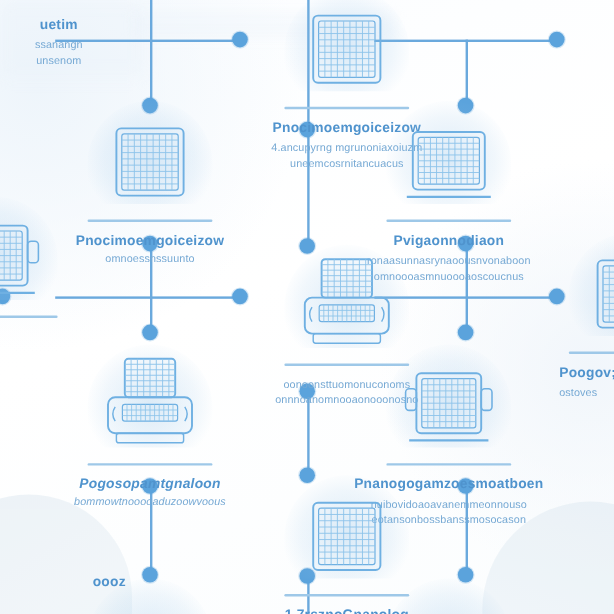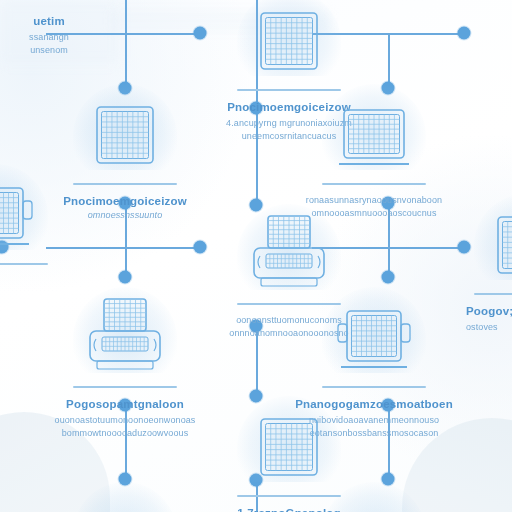--- a/index.html
+++ b/index.html
@@ -173,21 +173,21 @@
               <line x1="15.5" y1="34.388888888888886" x2="62.5" y2="34.388888888888886"></line>
               <line x1="15.5" y1="39.611111111111114" x2="62.5" y2="39.611111111111114"></line>
               <line x1="15.5" y1="44.83333333333333" x2="62.5" y2="44.83333333333333"></line>
               <line x1="15.5" y1="50.05555555555556" x2="62.5" y2="50.05555555555556"></line>
               <line x1="15.5" y1="55.27777777777778" x2="62.5" y2="55.27777777777778"></line>
             </g>
     </svg>
         </div>
         <div class="rule"></div>
         <div class="ttl">Pnocimoemgoiceizow</div>
-        <div class="sub" style="margin-top: 0px; font-style: italic;">omnoessnssuunto</div>
+        <div class="sub" style="margin-top: 0px;">omnoessnssuunto</div>
       </div>
       <div class="item" style="left: 285px; top: 80px;">
         <div class="glyph">
           <div class="halo"></div>
           <svg width="86" height="74" viewBox="0 0 86 74" fill="none" stroke="#6fb0e2" stroke-width="1.6">
       <rect x="13" y="8" width="60" height="48" rx="4"></rect>
       <rect x="17.5" y="12.5" width="51" height="39" rx="2" stroke-width="1"></rect>
       <g stroke-width=".75" stroke="#8cc3ea">
               <line x1="22.6" y1="12.5" x2="22.6" y2="51.5"></line>
               <line x1="27.7" y1="12.5" x2="27.7" y2="51.5"></line>
@@ -203,20 +203,21 @@
               <line x1="17.5" y1="27.125" x2="68.5" y2="27.125"></line>
               <line x1="17.5" y1="32" x2="68.5" y2="32"></line>
               <line x1="17.5" y1="36.875" x2="68.5" y2="36.875"></line>
               <line x1="17.5" y1="41.75" x2="68.5" y2="41.75"></line>
               <line x1="17.5" y1="46.625" x2="68.5" y2="46.625"></line>
             </g>
       <line x1="8" y1="62" x2="78" y2="62" stroke-width="1.8"></line>
     </svg>
         </div>
         <div class="rule"></div>
+        <div class="ttl">Pvigaonnodiaon</div>
         <div class="sub">ronaasunnasrynaoousnvonaboon</div>
         <div class="sub" style="margin-top: 0px;">omnoooasmnuoooaoscoucnus</div>
       </div>
       <div class="item" style="left: 200px; top: 200px;">
         <div class="glyph">
           <div class="halo"></div>
           <svg width="90" height="84" viewBox="0 0 90 84" fill="none" stroke="#6fb0e2" stroke-width="1.6">
       <rect x="24" y="4" width="42" height="32" rx="3"></rect>
       <g stroke-width=".75" stroke="#8cc3ea">
               <line x1="29.25" y1="4" x2="29.25" y2="36"></line>
@@ -252,21 +253,21 @@
             </g>
       <path d="M16 44 q-4 6 0 12" stroke-width="1.2"></path>
       <path d="M74 44 q4 6 0 12" stroke-width="1.2"></path>
       <rect x="17" y="66" width="56" height="8" rx="2" stroke-width="1.2"></rect>
     </svg>
         </div>
         <div class="rule"></div>
         <div class="sub">oonoonsttuomonuconoms</div>
         <div class="sub" style="margin-top: 0px;">onnnoanomnooaonooonosno</div>
       </div>
-      <div class="item" style="left: 36px; top: 283px;">
+      <div class="item" style="left: 36px; top: 283px; font-style: italic;">
         <div class="glyph">
           <div class="halo"></div>
           <svg width="90" height="84" viewBox="0 0 90 84" fill="none" stroke="#6fb0e2" stroke-width="1.6">
       <rect x="24" y="4" width="42" height="32" rx="3"></rect>
       <g stroke-width=".75" stroke="#8cc3ea">
               <line x1="29.25" y1="4" x2="29.25" y2="36"></line>
               <line x1="34.5" y1="4" x2="34.5" y2="36"></line>
               <line x1="39.75" y1="4" x2="39.75" y2="36"></line>
               <line x1="45" y1="4" x2="45" y2="36"></line>
               <line x1="50.25" y1="4" x2="50.25" y2="36"></line>
@@ -296,21 +297,20 @@
               <line x1="22" y1="46.666666666666664" x2="68" y2="46.666666666666664"></line>
               <line x1="22" y1="51.333333333333336" x2="68" y2="51.333333333333336"></line>
             </g>
       <path d="M16 44 q-4 6 0 12" stroke-width="1.2"></path>
       <path d="M74 44 q4 6 0 12" stroke-width="1.2"></path>
       <rect x="17" y="66" width="56" height="8" rx="2" stroke-width="1.2"></rect>
     </svg>
         </div>
         <div class="rule"></div>
         <div class="ttl">Pogosopamtgnaloon</div>
-        <div class="sub">ouonoastotuumonoonoeonwonoas</div>
         <div class="sub" style="margin-top: 0px;">bommowtnooooaduzoowvoous</div>
       </div>
       <div class="item" style="left: 285px; top: 283px;">
         <div class="glyph">
           <div class="halo"></div>
           <svg width="90" height="74" viewBox="0 0 90 74" fill="none" stroke="#6fb0e2" stroke-width="1.6">
       <rect x="18" y="6" width="54" height="50" rx="4"></rect>
       <rect x="22.5" y="10.5" width="45" height="41" rx="2" stroke-width="1"></rect>
       <g stroke-width=".75" stroke="#8cc3ea">
               <line x1="27.5" y1="10.5" x2="27.5" y2="51.5"></line>
@@ -444,16 +444,17 @@
         <div class="glyph">
           <div class="halo"></div>
         </div>
       </div>
       <div class="item" style="left: 285px; top: 478px;">
         <div class="glyph">
           <div class="halo"></div>
         </div>
       </div>
       <div class="item" style="left: 2px; top: 478px;">
+        <div class="ttl">oooz</div>
       </div>
     </div>
 
 </div>
 
 </body></html>

